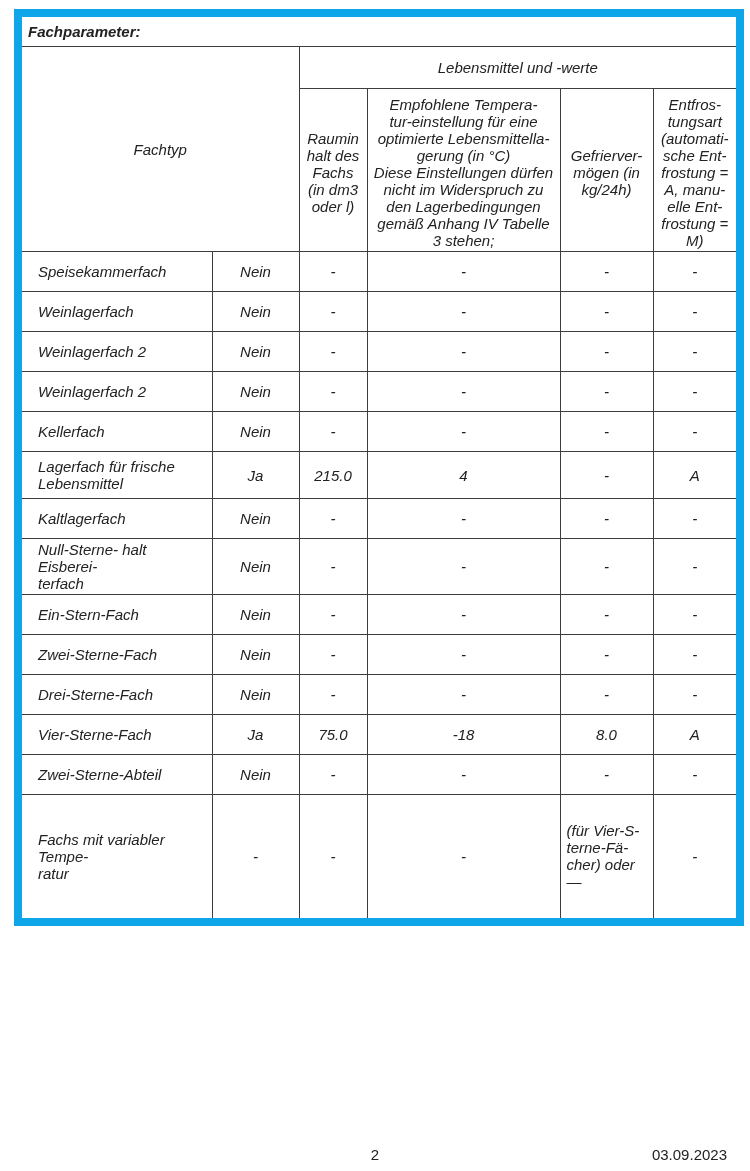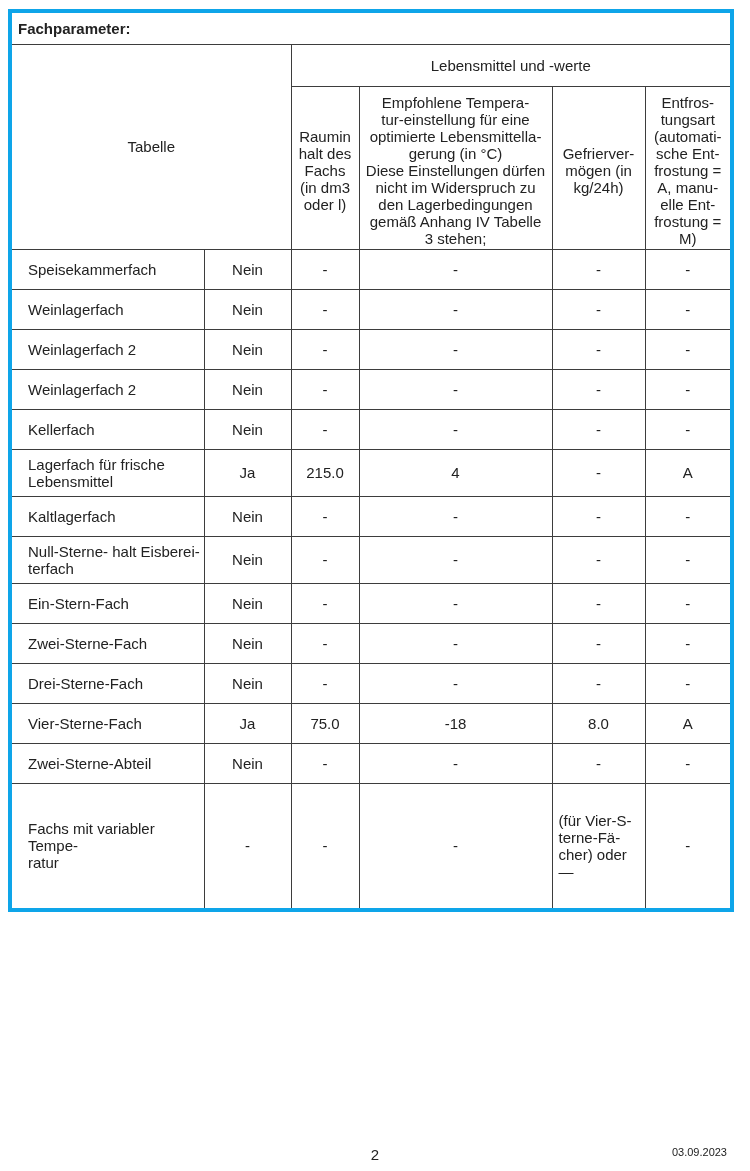--- a/index.html
+++ b/index.html
@@ -3,23 +3,24 @@
 <meta charset="utf-8">
 <style>
   * { margin:0; padding:0; box-sizing:border-box; }
   html,body { background:#ffffff; }
   body {
     width:750px; height:1171px; position:relative;
     font-family:"Liberation Sans", sans-serif;
     color:#222222; font-size:15px;
   }
   .doc-table {
-    position:absolute; left:8px; top:9px; width:722px;
+    position:absolute; left:14px; top:9px; width:722px;
     border-collapse:collapse; table-layout:fixed;
-    border:4px solid #0ea5e9;
+    border:8px solid #0ea5e9;
+    font-style:italic;
   }
   .doc-table td {
     border:1px solid #3d3d3d;
     vertical-align:middle;
     font-size:15px; line-height:17px;
     overflow:hidden;
   }
   .title-cell {
     font-weight:bold; text-align:left;
     padding:6px 6px 6px 6px; height:33px;
@@ -42,41 +43,41 @@
   }
   tr.r-single  td { height:40px; }
   tr.r-double  td { height:47px; }
   tr.r-tall    td { height:127px; }
   .footer-page {
     position:absolute; top:1146px; left:0; width:750px;
     text-align:center; font-size:15px;
   }
   .footer-date {
     position:absolute; top:1146px; right:23px;
-    font-size:11px; text-align:right;
+    font-size:15px; text-align:right;
   }
 </style>
 </head>
 <body>
 
 <table class="doc-table">
   <colgroup>
     <col style="width:194px">
     <col style="width:87px">
     <col style="width:68px">
     <col style="width:193px">
     <col style="width:93px">
     <col style="width:87px">
   </colgroup>
   <tbody>
       <tr>
     <td class="title-cell" colspan="6">Fachparameter:</td>
   </tr>
   <tr>
-    <td class="fachtyp-cell" colspan="2" rowspan="2">Tabelle</td>
+    <td class="fachtyp-cell" colspan="2" rowspan="2">Fachtyp</td>
     <td class="group-cell" colspan="4">Lebensmittel und -werte</td>
   </tr>
   <tr>
     <td class="subhead-cell">Raumin
 halt des
 Fachs
 (in dm3
 oder l)</td>
     <td class="subhead-cell">Empfohlene Tempera-
 tur-einstellung für eine

